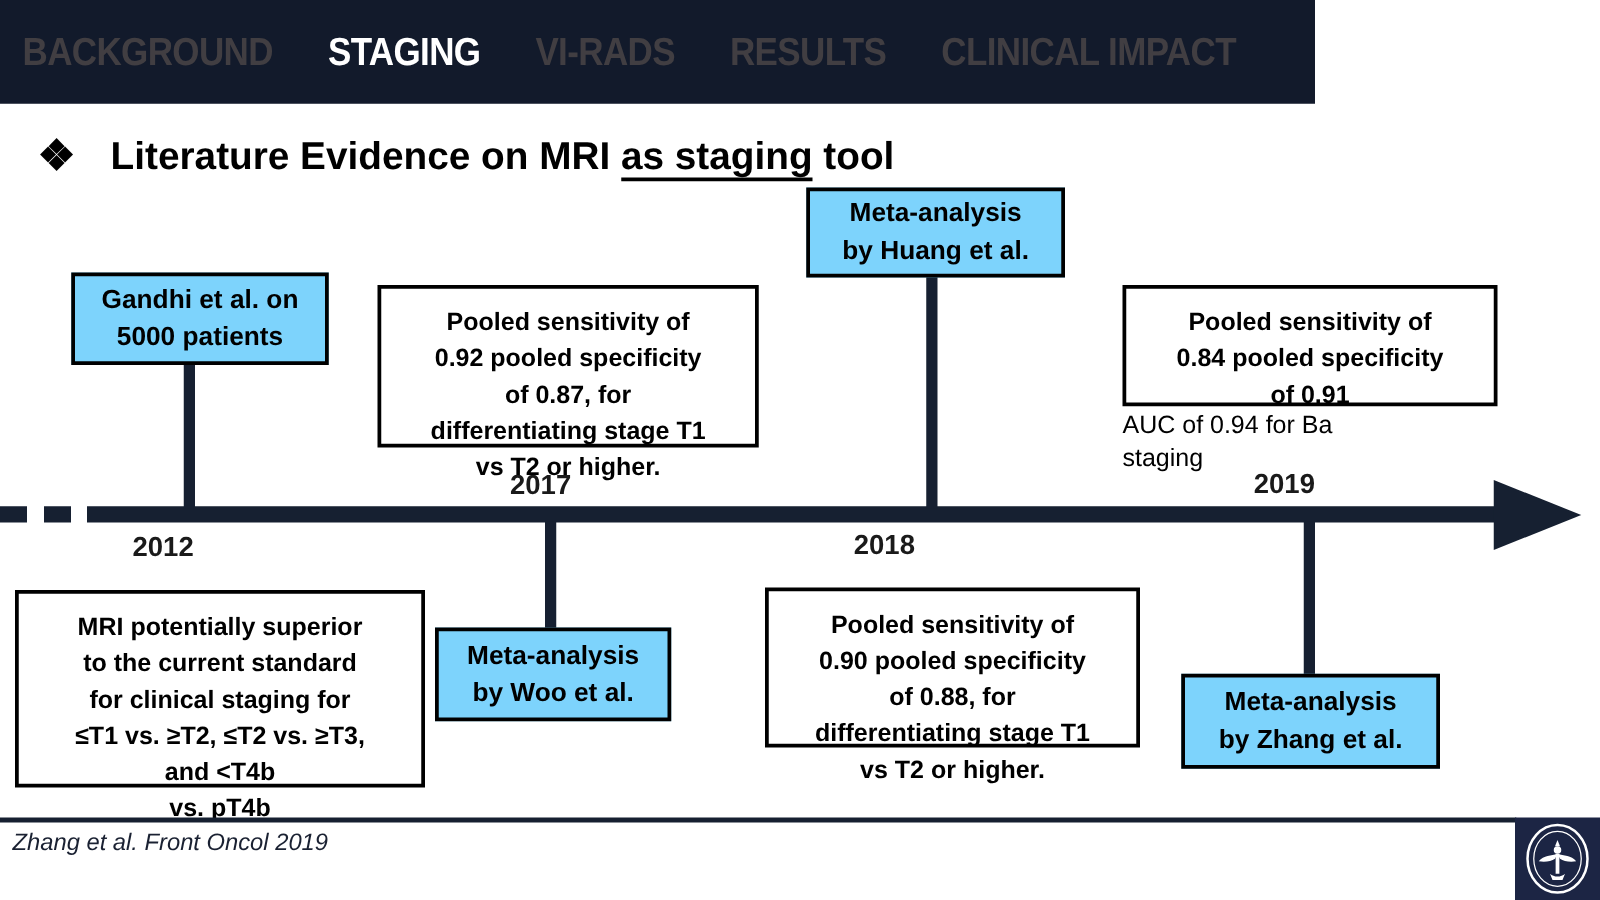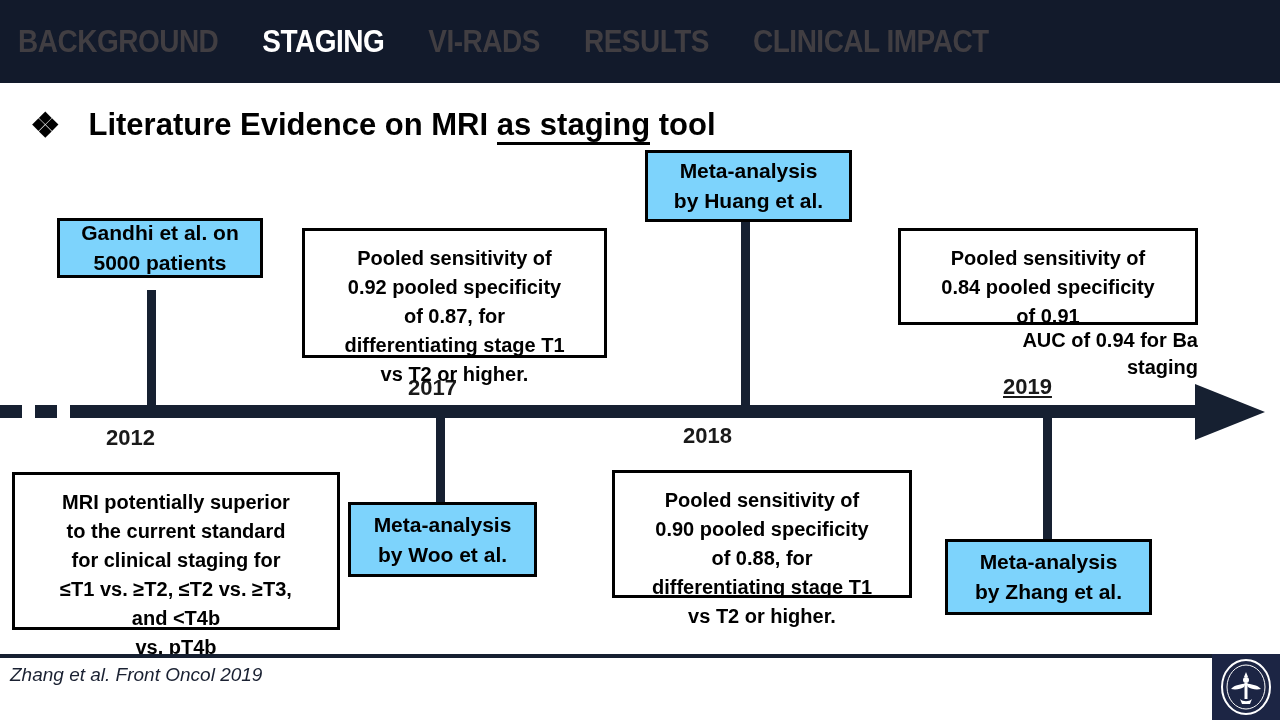--- a/index.html
+++ b/index.html
@@ -1,20 +1,20 @@
 <!DOCTYPE html>
 <html><head>
 <meta charset="utf-8">
 <style>
   html,body{margin:0;padding:0;}
   body{font-family:"Liberation Sans",sans-serif;background:#888;}
   .slide{position:relative;width:1280px;height:720px;background:#ffffff;overflow:hidden;margin:0 auto;}
 
   
-  .navbar{position:absolute;left:0;top:0;width:1280px;height:83px;background:#121a2b;
+  .navbar{position:absolute;left:0;top:0;width:1052px;height:83px;background:#121a2b;
           display:flex;align-items:center;gap:44px;padding-left:18px;box-sizing:border-box;}
   .nav-tab{font-size:28px;font-weight:bold;letter-spacing:-0.5px;color:#413e42;
            transform:scaleY(1.12);transform-origin:center;white-space:nowrap;cursor:default;}
   .nav-tab.active{color:#ffffff;}
 
   
   .title-row{position:absolute;left:30px;top:103px;display:flex;align-items:flex-start;}
   .title-bullet{font-size:34px;font-weight:bold;color:#000;margin-right:28px;line-height:44px;}
   .title-text{font-size:31px;font-weight:bold;color:#000;line-height:44px;white-space:nowrap;}
   .title-underline{border-bottom:3px solid #000;}
@@ -29,21 +29,21 @@
 
   .year{position:absolute;width:90px;text-align:left;font-size:22px;font-weight:bold;color:#1a1a1a;}
 
   
   .tbox{position:absolute;border:3px solid #000;box-sizing:border-box;text-align:center;
         font-weight:bold;color:#000;}
   .tbox.white{background:#ffffff;font-size:20px;line-height:29px;padding-top:13px;}
   .tbox.gray{background:#7dd3fc;font-size:21px;line-height:30px;display:flex;align-items:center;justify-content:center;}
   .multiline{white-space:pre-line;}
   .overflow-text{overflow:visible;}
-  .free-text{position:absolute;text-align:right;font-weight:bold;color:#000;font-size:20px;line-height:27px;}
+  .free-text{position:absolute;text-align:left;font-weight:normal;color:#000;font-size:20px;line-height:27px;}
 
   
   .footer-sep{position:absolute;left:0;top:654px;width:1213px;height:4px;background:#162031;}
   .footer{position:absolute;left:10px;top:660px;width:1190px;color:#1a2132;
           font-style:italic;font-size:19px;line-height:30px;}
   .logo{position:absolute;left:1212px;top:654px;width:68px;height:66px;background:#1c2544;
         display:flex;align-items:center;justify-content:center;}
 </style>
 </head>
 <body>
@@ -68,23 +68,23 @@
   <div class="tl-arrow"></div>
 
   <div class="connector" style="left:147px;top:290px;height:117px;"></div>
   <div class="connector" style="left:741px;top:221px;height:186px;"></div>
   <div class="connector" style="left:436px;top:417px;height:87px;"></div>
   <div class="connector" style="left:1043px;top:417px;height:124px;"></div>
 
   <div class="year" style="left:106px;top:425px;">2012</div>
   <div class="year" style="left:408px;top:375px;">2017</div>
   <div class="year" style="left:683px;top:423px;">2018</div>
-  <div class="year" style="left:1003px;top:374px;text-decoration:underline;">2019</div>
+  <div class="year" style="left:1003px;top:374px;">2019</div>
 
-  <div class="tbox gray" style="left:57px;top:218px;width:206px;height:60px;">
+  <div class="tbox gray" style="left:57px;top:218px;width:206px;height:74px;">
     <span class="multiline">Gandhi et al. on
 5000 patients</span>
   </div>
 
   <div class="tbox white overflow-text" style="left:302px;top:228px;width:305px;height:130px;">
     <span class="multiline">Pooled sensitivity of
 0.92 pooled specificity
 of 0.87, for
 differentiating stage T1
 vs T2 or higher.</span>

